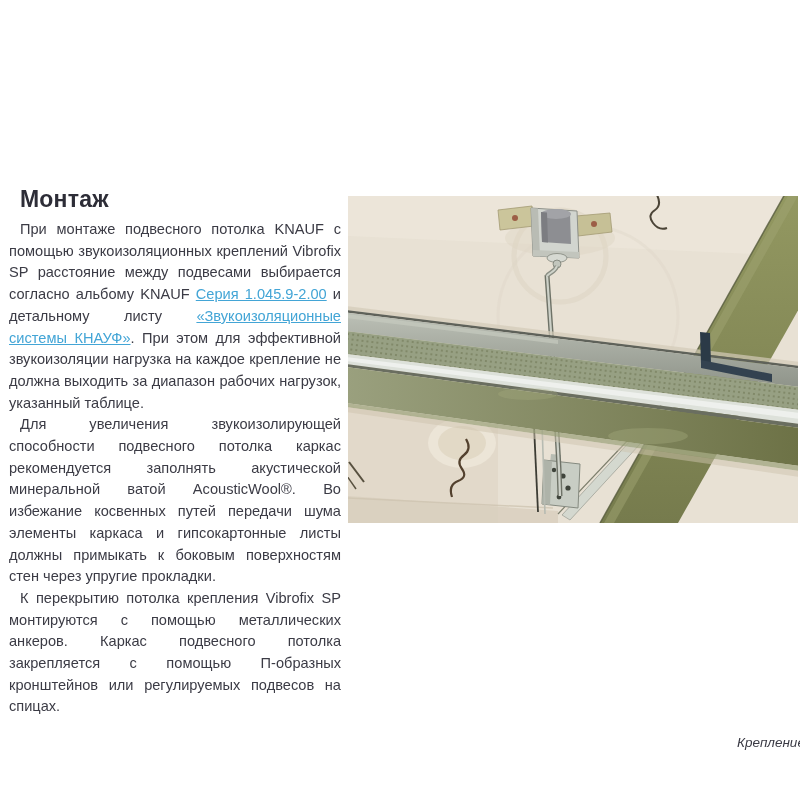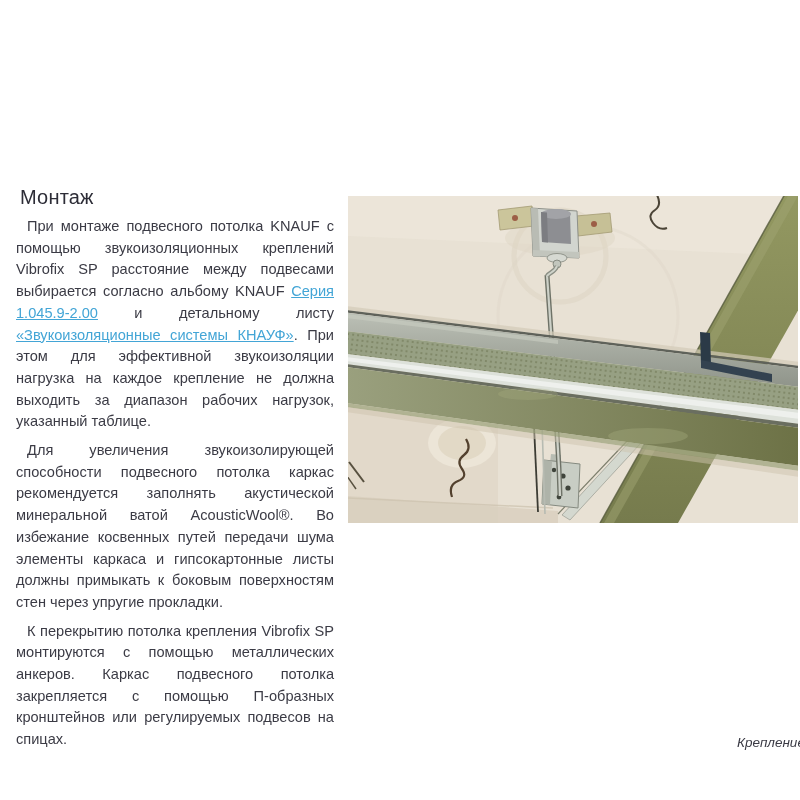--- a/index.html
+++ b/index.html
@@ -7,25 +7,25 @@
     width:800px;height:800px;position:relative;overflow:hidden;
     background:var(--page-bg,#ffffff);
     font-family:"Liberation Sans",sans-serif;
   }
   .text-col{
     position:absolute;left:9px;top:186px;width:332px;
     color:var(--body-color,#3b3b45);
   }
   .text-col h2{
     margin:0 0 6px 11px;
-    font-size:20px;font-weight:normal;letter-spacing:.2px;
+    font-size:23px;font-weight:bold;letter-spacing:.2px;
     color:var(--heading-color,#2d2d37);
   }
   .body-par{
-    margin:7px;font-size:14.6px;line-height:21.7px;
+    margin:0;font-size:14.6px;line-height:21.7px;
     text-align:justify;text-indent:11px;
     color:var(--body-color,#3b3b45);
   }
   .doc-link{
     color:var(--link-color,#43a5d6);
     text-decoration:underline;
     cursor:pointer;
   }
   .figure-wrap{position:absolute;left:348px;top:196px;width:450px;height:327px;margin:0;}
   .figure-wrap svg{display:block;width:450px;height:327px;}

